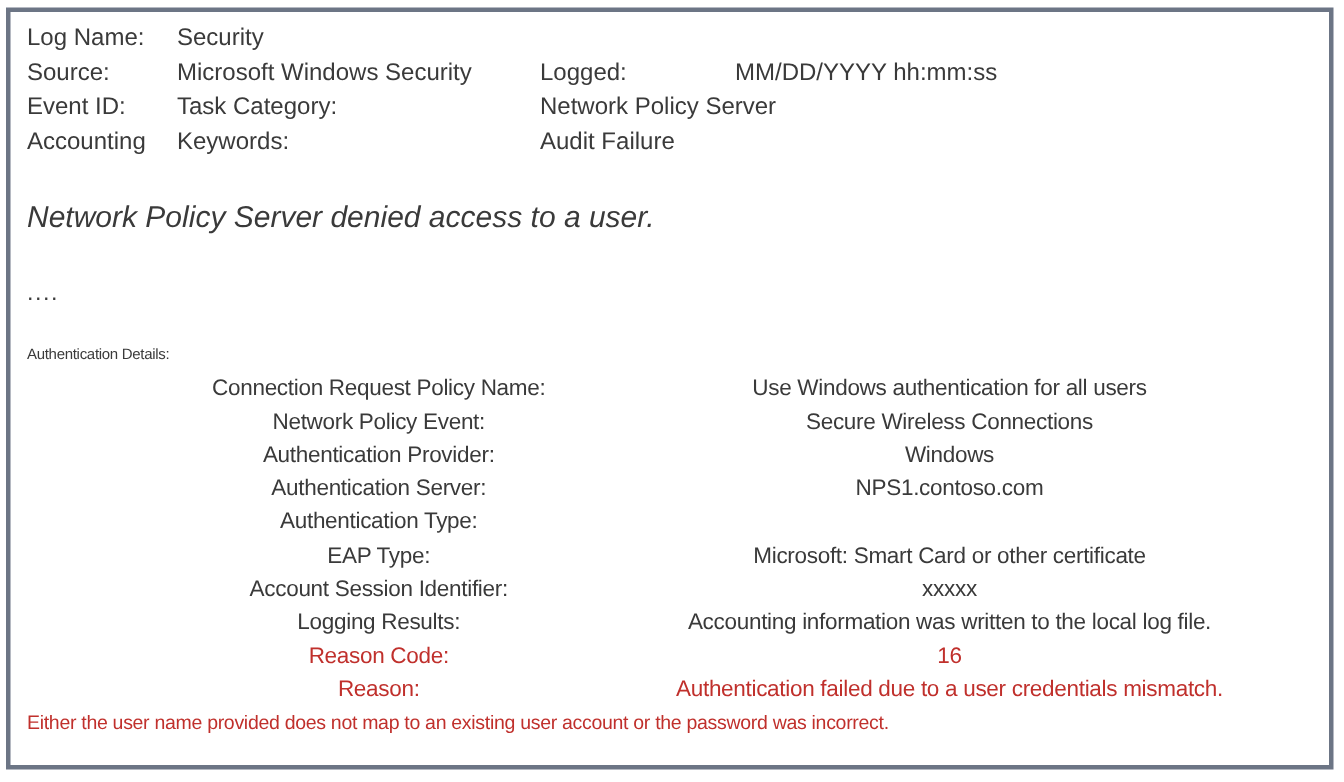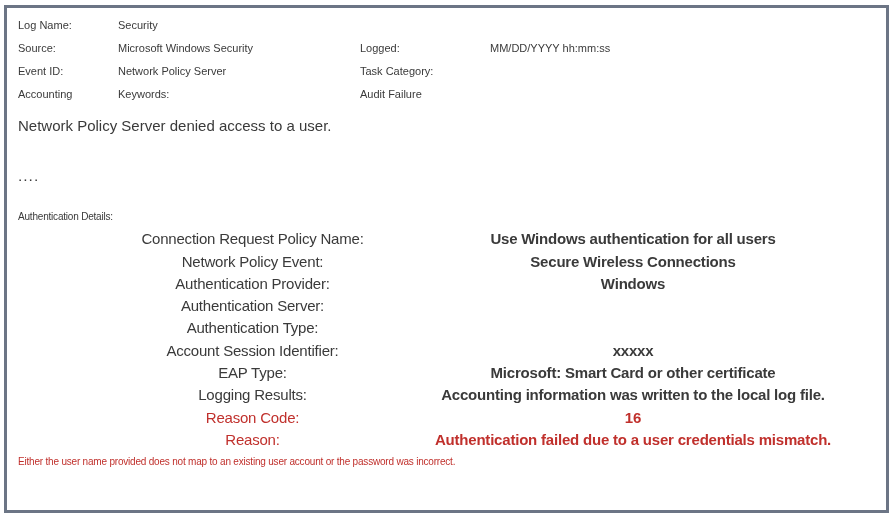--- a/index.html
+++ b/index.html
@@ -22,27 +22,28 @@
     width: 885px; height: 508px;
     border: 3px solid var(--border-color);
     background: #ffffff;
     padding: 6px 10px 0 11px;
   }
   
   .header-row {
     display: grid;
     grid-template-columns: 100px 242px 130px 1fr;
     line-height: 23px;
-    font-size: 11px;
+    font-size: 16px;
     white-space: nowrap;
   }
   .description {
-    margin-top: 8px;
+    margin-top: 28px;
     line-height: 23px;
-    font-size: 15px;
+    font-size: 20px;
+    font-style: italic;
   }
   .ellipsis {
     margin-top: 27px;
     line-height: 23px;
     font-size: 15.5px;
     letter-spacing: 1px;
   }
   .section-title {
     margin-top: 19px;
     line-height: 22.3px;
@@ -52,26 +53,26 @@
   .detail-row {
     display: flex;
     padding-left: 97px;
     line-height: 22.3px;
     font-size: 15px;
     letter-spacing: -0.2px;
     white-space: nowrap;
     text-align: center;
   }
   .detail-label { width: 275px; flex: 0 0 275px; }
-  .detail-value { flex: 1; font-weight: bold; }
+  .detail-value { flex: 1; }
   .detail-row.alert { color: var(--alert-color); }
   .footer-alert {
     color: var(--alert-color);
     line-height: 22.3px;
-    font-size: 10px;
+    font-size: 13px;
     letter-spacing: -0.2px;
     white-space: nowrap;
   }
 </style>
 </head>
 <body>
 
 <div class="frame">
   <div id="header-rows">
       <div class="header-row">
@@ -81,22 +82,22 @@
         <span class="cell"></span>
       </div>
       <div class="header-row">
         <span class="cell">Source:</span>
         <span class="cell">Microsoft Windows Security</span>
         <span class="cell">Logged:</span>
         <span class="cell">MM/DD/YYYY hh:mm:ss</span>
       </div>
       <div class="header-row">
         <span class="cell">Event ID:</span>
+        <span class="cell">Task Category:</span>
         <span class="cell">Network Policy Server</span>
-        <span class="cell">Task Category:</span>
       </div>
       <div class="header-row">
         <span class="cell">Accounting</span>
         <span class="cell">Keywords:</span>
         <span class="cell">Audit Failure</span>
       </div>
     </div>
   <div class="description">Network Policy Server denied access to a user.</div>
   <div class="ellipsis">....</div>
   <div class="section-title">Authentication Details:</div>
@@ -108,31 +109,32 @@
       <div class="detail-row">
         <span class="detail-label">Network Policy Event:</span>
         <span class="detail-value">Secure Wireless Connections</span>
       </div>
       <div class="detail-row">
         <span class="detail-label">Authentication Provider:</span>
         <span class="detail-value">Windows</span>
       </div>
       <div class="detail-row">
         <span class="detail-label">Authentication Server:</span>
+        <span class="detail-value">NPS1.contoso.com</span>
       </div>
       <div class="detail-row">
         <span class="detail-label">Authentication Type:</span>
       </div>
       <div class="detail-row">
+        <span class="detail-label">EAP Type:</span>
+        <span class="detail-value">Microsoft: Smart Card or other certificate</span>
+      </div>
+      <div class="detail-row">
         <span class="detail-label">Account Session Identifier:</span>
         <span class="detail-value">xxxxx</span>
-      </div>
-      <div class="detail-row">
-        <span class="detail-label">EAP Type:</span>
-        <span class="detail-value">Microsoft: Smart Card or other certificate</span>
       </div>
       <div class="detail-row">
         <span class="detail-label">Logging Results:</span>
         <span class="detail-value">Accounting information was written to the local log file.</span>
       </div>
       <div class="detail-row alert">
         <span class="detail-label">Reason Code:</span>
         <span class="detail-value">16</span>
       </div>
       <div class="detail-row alert">

